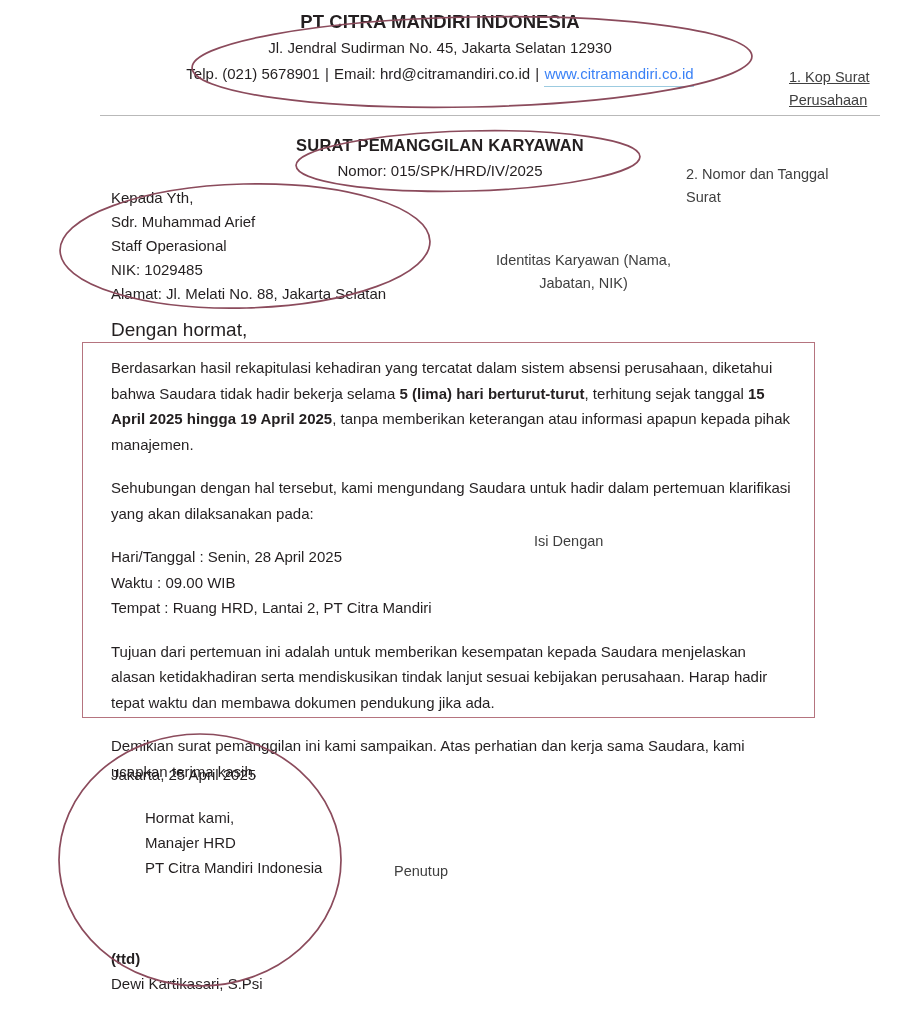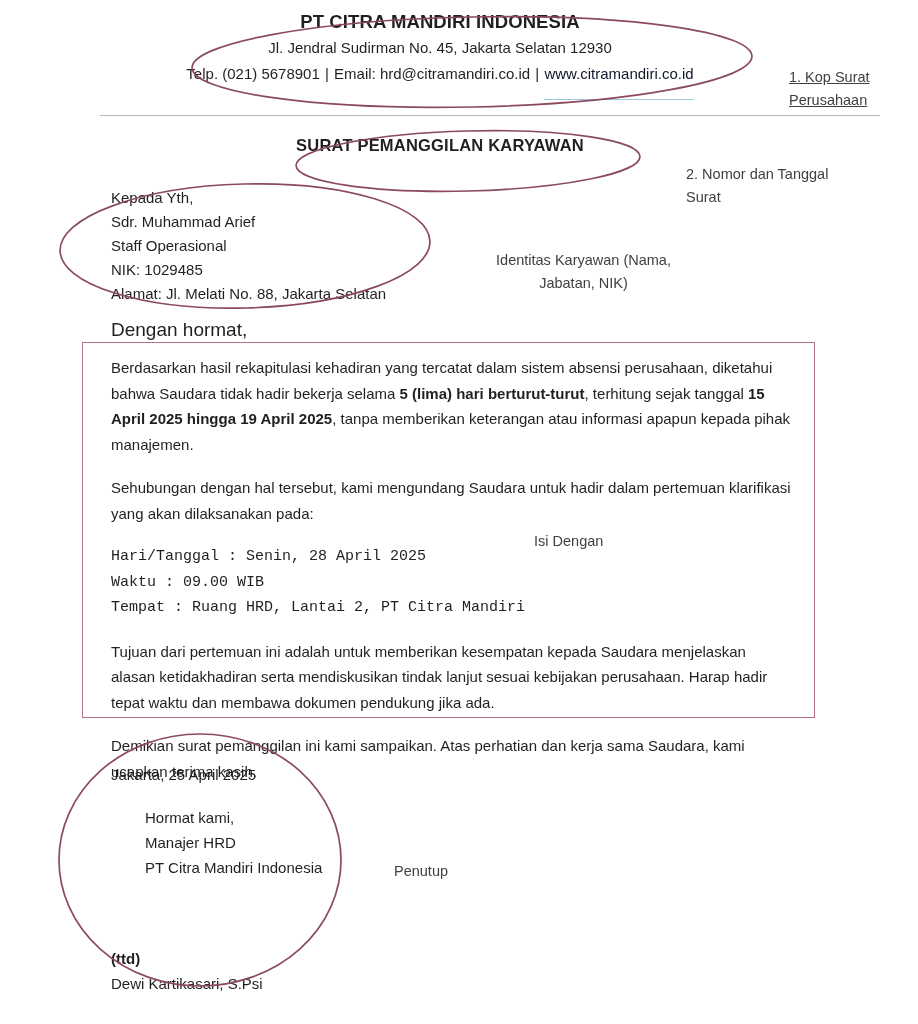--- a/index.html
+++ b/index.html
@@ -51,24 +51,24 @@
     margin: 0;
   }
   .company-address,
   .company-contact {
     font-size: 15px;
     line-height: 1.72;
     margin: 0;
   }
   .company-contact .sep { padding: 0 1px; }
   .company-url {
-    color: #0f172a;
+    color: #3b82f6;
     text-decoration: none;
     border-bottom: 1.6px solid #9ccbe0;
-    padding-bottom: 17px;
+    padding-bottom: 4px;
   }
 
   .header-rule {
     position: absolute;
     left: 100px;
     top: 115px;
     width: 780px;
     height: 0;
     border-top: 1.4px solid #b9b9b9;
   }
@@ -129,21 +129,21 @@
     width: 680px;
     font-size: 15px;
     line-height: 25.5px;
   }
   .body-content p {
     margin: 0 0 18px 0;
   }
   .body-content p:last-child { margin-bottom: 0; }
   .body-content b { font-weight: bold; }
   .detail-list { margin: 0 0 18px 0; }
-  .detail-list div { line-height: 25.5px; white-space: nowrap; font-family: Liberation Mono, monospace; }
+  .detail-list div { line-height: 25.5px; white-space: nowrap; }
 
   
   .closing {
     position: absolute;
     left: 111px;
     top: 762px;
     font-size: 15px;
     line-height: 25px;
   }
   .closing .gap { height: 18px; }
@@ -179,20 +179,21 @@
       <span>Email: hrd@citramandiri.co.id</span>
       <span class="sep">|</span>
       <a class="company-url" href="#">www.citramandiri.co.id</a>
     </div>
   </div>
 
   <div class="header-rule"></div>
 
   <div class="letter-title-block">
     <div class="letter-title">SURAT PEMANGGILAN KARYAWAN</div>
+    <div class="letter-number">Nomor: 015/SPK/HRD/IV/2025</div>
   </div>
 
   <div class="recipient">
     <div>Kepada Yth,</div>
     <div>Sdr. Muhammad Arief</div>
     <div>Staff Operasional</div>
     <div>NIK: 1029485</div>
     <div>Alamat: Jl. Melati No. 88, Jakarta Selatan</div>
   </div>
 

